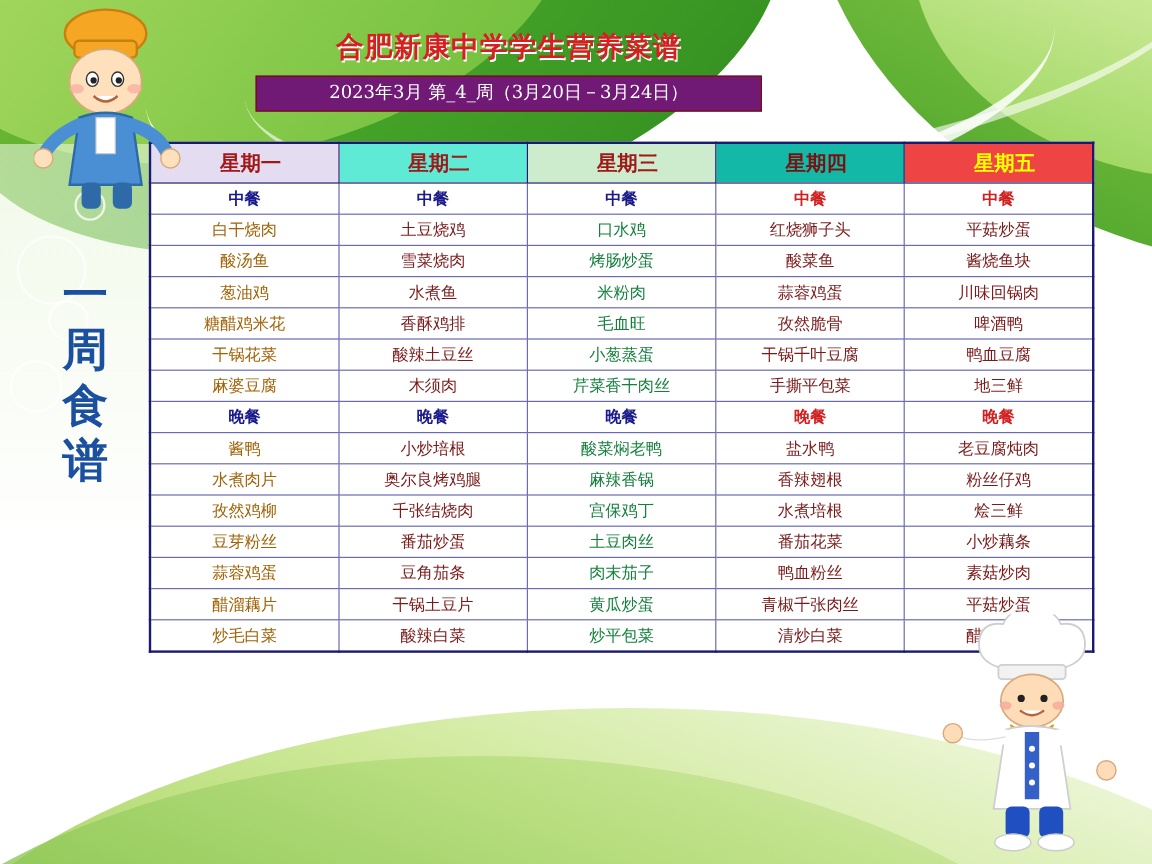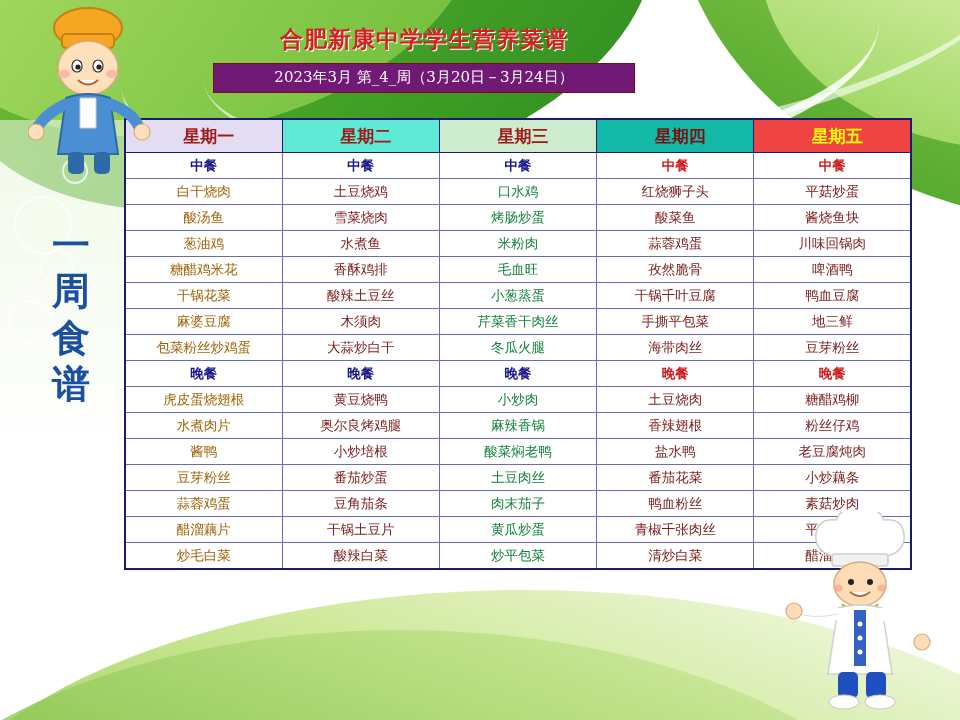--- a/index.html
+++ b/index.html
@@ -336,56 +336,49 @@
         <td class="dish-thu">干锅千叶豆腐</td>
         <td class="dish-fri">鸭血豆腐</td>
       </tr>
       <tr>
         <td class="dish-mon">麻婆豆腐</td>
         <td class="dish-tue">木须肉</td>
         <td class="dish-wed">芹菜香干肉丝</td>
         <td class="dish-thu">手撕平包菜</td>
         <td class="dish-fri">地三鲜</td>
       </tr>
-      <tr>
-        <td class="dish-mon">包菜粉丝炒鸡蛋</td>
-        <td class="dish-tue">大蒜炒白干</td>
-        <td class="dish-wed">冬瓜火腿</td>
-        <td class="dish-thu">海带肉丝</td>
-        <td class="dish-fri">豆芽粉丝</td>
-      </tr>
 
       <tr class="meal-row">
         <td class="c-mon">晚餐</td>
         <td class="c-tue">晚餐</td>
         <td class="c-wed">晚餐</td>
         <td class="c-thu">晚餐</td>
         <td class="c-fri">晚餐</td>
       </tr>
 
       <tr>
-        <td class="dish-mon">虎皮蛋烧翅根</td>
-        <td class="dish-tue">黄豆烧鸭</td>
-        <td class="dish-wed">小炒肉</td>
-        <td class="dish-thu">土豆烧肉</td>
-        <td class="dish-fri">糖醋鸡柳</td>
+        <td class="dish-mon">酱鸭</td>
+        <td class="dish-tue">小炒培根</td>
+        <td class="dish-wed">酸菜焖老鸭</td>
+        <td class="dish-thu">盐水鸭</td>
+        <td class="dish-fri">老豆腐炖肉</td>
       </tr>
       <tr>
         <td class="dish-mon">水煮肉片</td>
         <td class="dish-tue">奥尔良烤鸡腿</td>
         <td class="dish-wed">麻辣香锅</td>
         <td class="dish-thu">香辣翅根</td>
         <td class="dish-fri">粉丝仔鸡</td>
       </tr>
       <tr>
-        <td class="dish-mon">酱鸭</td>
-        <td class="dish-tue">小炒培根</td>
-        <td class="dish-wed">酸菜焖老鸭</td>
-        <td class="dish-thu">盐水鸭</td>
-        <td class="dish-fri">老豆腐炖肉</td>
+        <td class="dish-mon">孜然鸡柳</td>
+        <td class="dish-tue">千张结烧肉</td>
+        <td class="dish-wed">宫保鸡丁</td>
+        <td class="dish-thu">水煮培根</td>
+        <td class="dish-fri">烩三鲜</td>
       </tr>
       <tr>
         <td class="dish-mon">豆芽粉丝</td>
         <td class="dish-tue">番茄炒蛋</td>
         <td class="dish-wed">土豆肉丝</td>
         <td class="dish-thu">番茄花菜</td>
         <td class="dish-fri">小炒藕条</td>
       </tr>
       <tr>
         <td class="dish-mon">蒜蓉鸡蛋</td>

